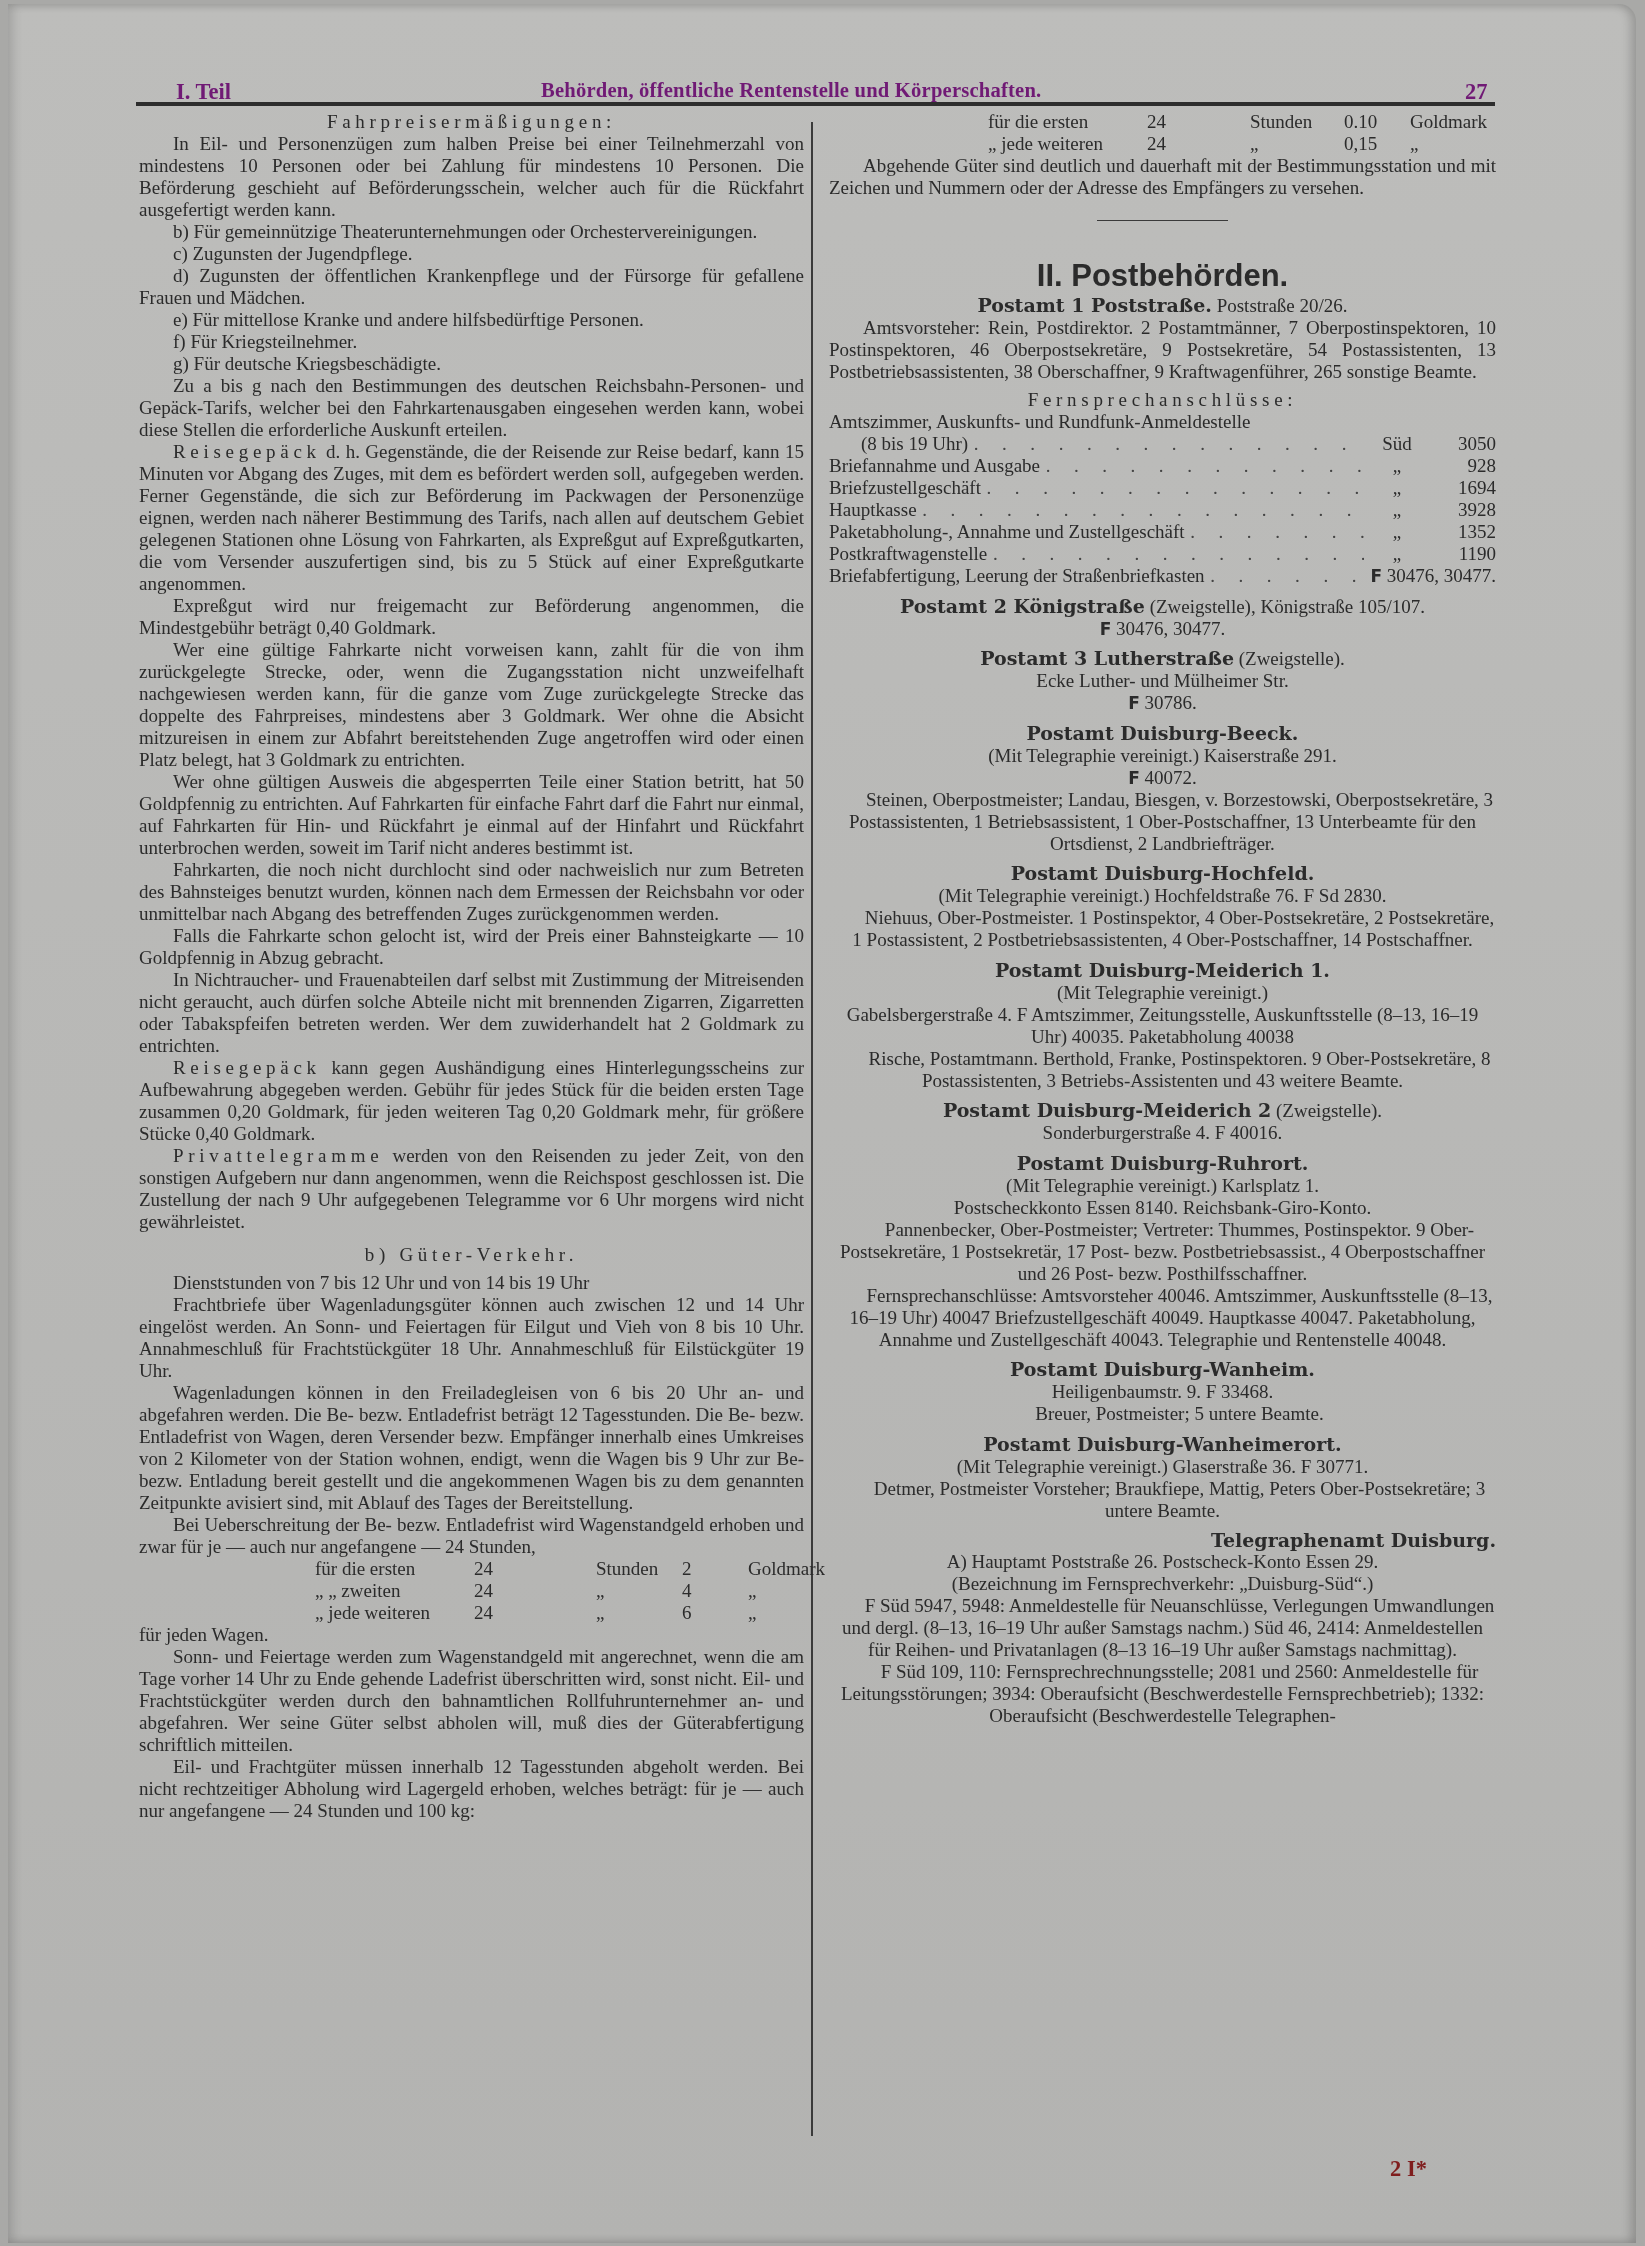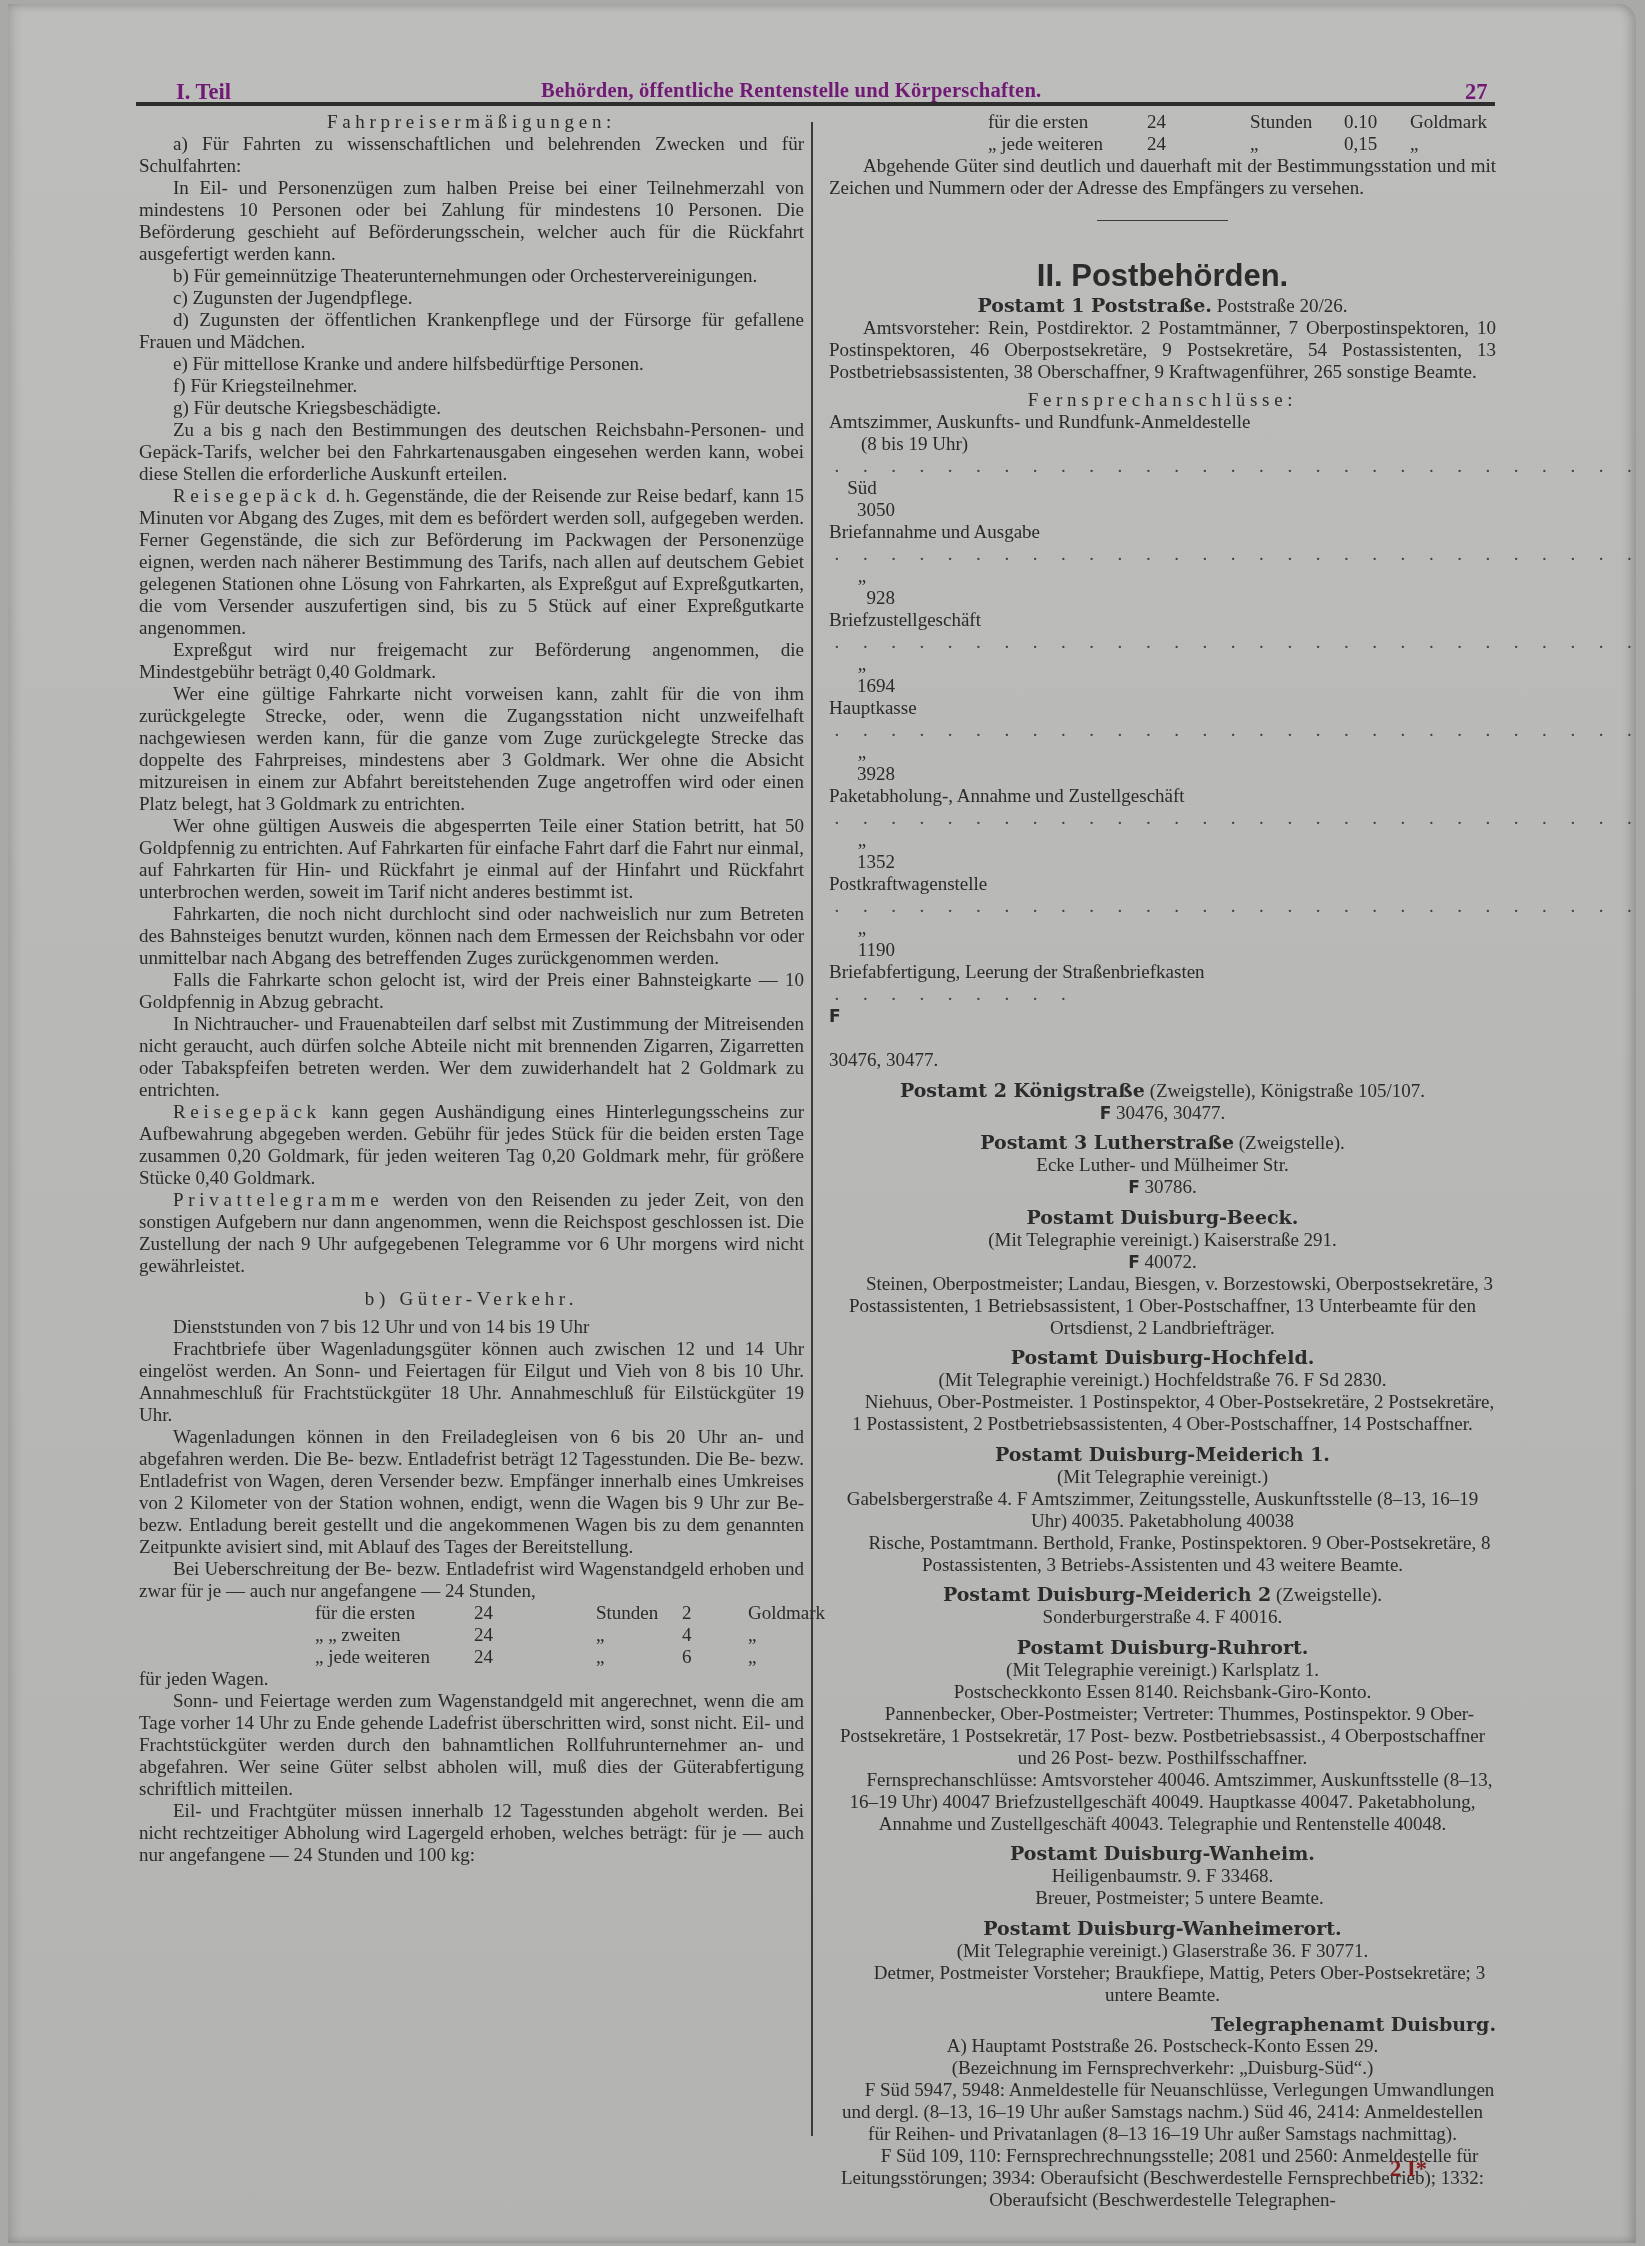--- a/index.html
+++ b/index.html
@@ -36,21 +36,21 @@
   .h-sec { font-family:Liberation Sans, sans-serif; font-weight:bold; text-align:center; font-size:31px; line-height:37px; }
   .h-office { font-weight:bold; font-family:"DejaVu Serif", serif; font-size:19px;text-align:right; }
   .office-block { text-align:center; margin-top:7.5px; }
   .gap { height:5.6px; }
   .gap-l { height:11.2px; }
 
   .rate { display:grid; grid-template-columns: 159px 122px 86px 66px 103px; margin-left:176px; text-align:left; }
   .rate-r { display:grid; grid-template-columns: 159px 103px 94px 66px 122px; margin-left:159px; text-align:left; }
 
   .short-rule { width:131px; height:1.9px; background:#3a3a3a; margin:20.6px auto 36px auto; }
-  .phone-row { display:flex; align-items:flex-start;flex-direction:column; }
+  .phone-row { display:flex; align-items:center; }
   .phone-row .lbl { white-space:nowrap; }
   .phone-row .dots { flex:1; overflow:hidden; white-space:nowrap; letter-spacing:9.4px; color:#444; padding:0 5.6px; }
   .phone-row .pref { width:66px; text-align:center; }
   .phone-row .num { width:66px; text-align:right; }
   .bold-f { font-weight:bold; font-family:"DejaVu Sans", sans-serif; font-size:17px; }
   .signature { position:absolute; left:1390px; top:2156px; font-family:"Liberation Serif", serif; font-weight:bold; font-size:22.5px; color:#7f1d1d; }
 </style>
 </head>
 <body>
 
@@ -60,21 +60,20 @@
 <div class="running-head">
   <span class="part">I. Teil</span>
   <span class="title">Behörden, öffentliche Rentenstelle und Körperschaften.</span>
   <span class="pageno">27</span>
 </div>
 <div class="head-rule"></div>
 <div class="col-divider"></div>
 
 <div class="col col-left">
   <p class="center spaced">Fahrpreisermäßigungen:</p>
-  <p class="ind">a) Für Fahrten zu wissenschaftlichen und belehrenden Zwecken und für Schulfahrten:</p>
   <p class="ind">In Eil- und Personenzügen zum halben Preise bei einer Teilnehmerzahl von mindestens 10 Personen oder bei Zahlung für mindestens 10 Personen. Die Beförderung geschieht auf Beförderungsschein, welcher auch für die Rückfahrt ausgefertigt werden kann.</p>
   <p class="ind">b) Für gemeinnützige Theaterunternehmungen oder Orchestervereinigungen.</p>
   <p class="ind">c) Zugunsten der Jugendpflege.</p>
   <p class="ind">d) Zugunsten der öffentlichen Krankenpflege und der Fürsorge für gefallene Frauen und Mädchen.</p>
   <p class="ind">e) Für mittellose Kranke und andere hilfsbedürftige Personen.</p>
   <p class="ind">f) Für Kriegsteilnehmer.</p>
   <p class="ind">g) Für deutsche Kriegsbeschädigte.</p>
   <p class="ind">Zu a bis g nach den Bestimmungen des deutschen Reichsbahn-Personen- und Gepäck-Tarifs, welcher bei den Fahrkartenausgaben eingesehen werden kann, wobei diese Stellen die erforderliche Auskunft erteilen.</p>
   <p class="ind"><span class="spaced">Reisegepäck</span><span> d. h. Gegenstände, die der Reisende zur Reise bedarf, kann 15 Minuten vor Abgang des Zuges, mit dem es befördert werden soll, aufgegeben werden. Ferner Gegenstände, die sich zur Beförderung im Packwagen der Personenzüge eignen, werden nach näherer Bestimmung des Tarifs, nach allen auf deutschem Gebiet gelegenen Stationen ohne Lösung von Fahrkarten, als Expreßgut auf Expreßgutkarten, die vom Versender auszufertigen sind, bis zu 5 Stück auf einer Expreßgutkarte angenommen.</span></p>
   <p class="ind">Expreßgut wird nur freigemacht zur Beförderung angenommen, die Mindestgebühr beträgt 0,40 Goldmark.</p>

